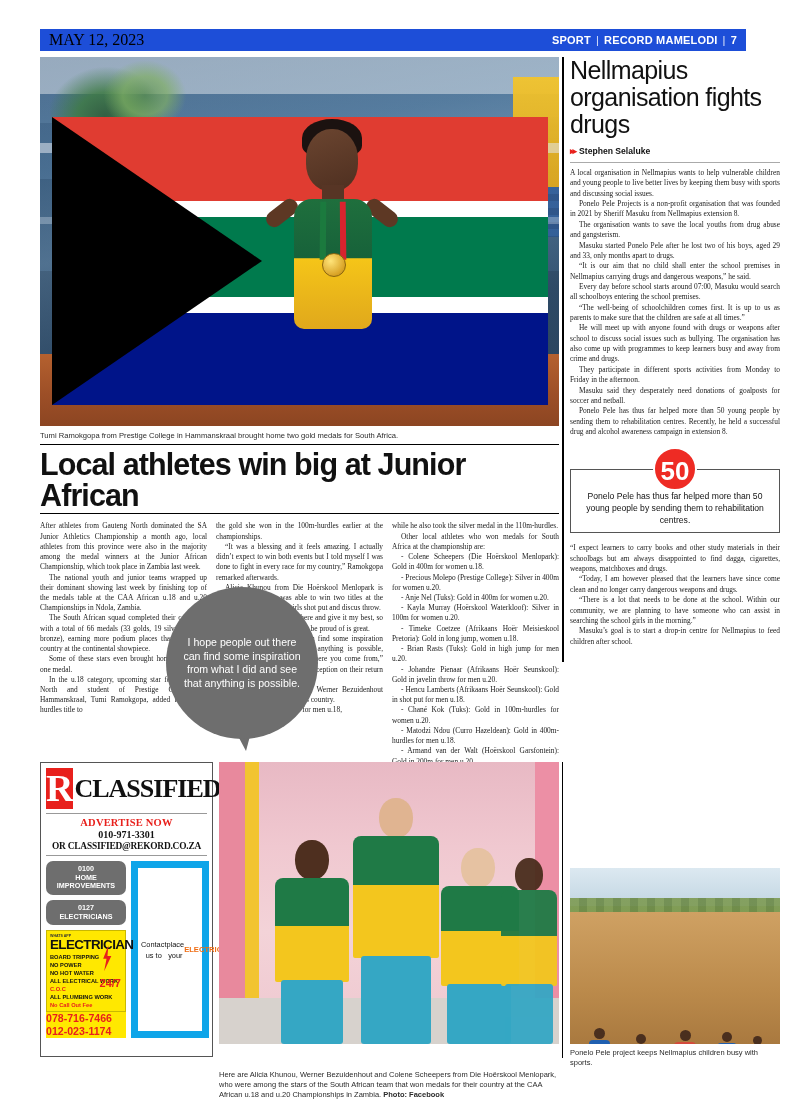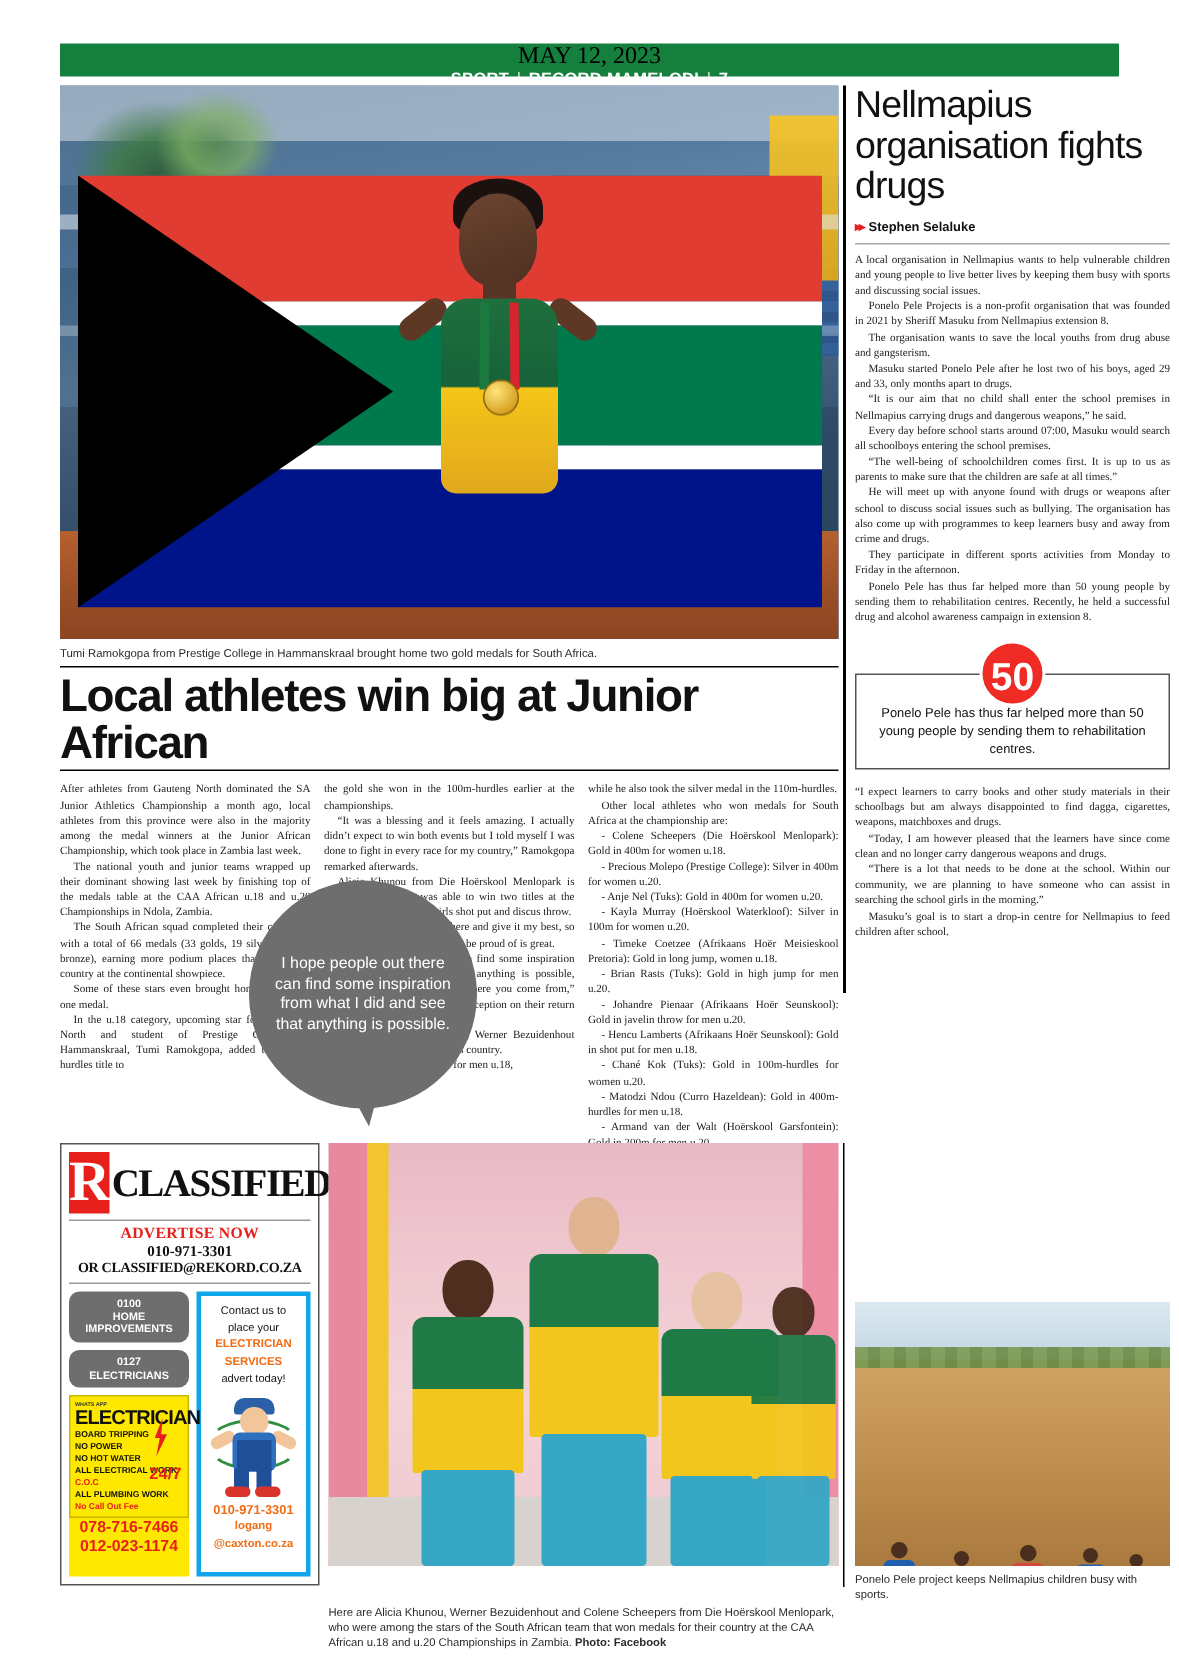--- a/index.html
+++ b/index.html
@@ -8,24 +8,23 @@
     background: #ffffff;
     font-family: "Liberation Serif", serif;
     position: relative;
     overflow: hidden;
   }
   .page { position: relative; width: 786px; height: 1113px; background:#fff; }
 
   
   .masthead {
     position: absolute; left: 40px; top: 29px; width: 706px; height: 22px;
-    background: #15803d;
+    background: #1d4ed8;
     display: flex; align-items: center; justify-content: space-between;
     padding: 0 9px;
-    flex-direction: column;
   }
   .masthead .rightinfo {
     color: #ffffff; font-family: "Liberation Sans", sans-serif;
     font-weight: bold; font-size: 11px; letter-spacing: .2px;
     display: flex; align-items: center; gap: 5px;
   }
   .masthead .sep { font-weight: normal; opacity: .85; }
   .masthead .pubname { font-weight: bold; }
 
   
@@ -233,29 +232,29 @@
   .elec-ad li.red { color:#e8201c; }
   .elec-247 {
     position:absolute; right:4px; top:46px; color:#e8201c;
     font-family:"Liberation Sans", sans-serif; font-weight:bold; font-size:11px;
   }
   .bolt {
     position:absolute; right:12px; top:14px; width:12px; height:26px;
     background:#e8201c; clip-path: polygon(62% 0, 18% 52%, 46% 52%, 26% 100%, 86% 42%, 54% 42%);
   }
   .elec-nums {
-    background:#ffe800; text-align:center; padding-bottom:14px;
+    background:#ffe800; text-align:left; padding-bottom:1px;
   }
   .elec-nums div {
     font-family:"Liberation Sans", sans-serif; font-weight:bold; font-size:10.6px;
     color:#e8201c; line-height:1.18;
   }
   .cls-right {
-    width:78px; border:3px solid #0ea5e9; padding:4px 3px; text-align:center;
-    display:flex; flex-direction:column; align-items:center;
+    width:78px; border:7px solid #0ea5e9; padding:4px 3px; text-align:center;
+    display:flex; flex-direction:row; align-items:center;
   }
   .cls-right .ln {
     font-family:"Liberation Sans", sans-serif; font-size:7.4px; color:#111; line-height:1.5;
   }
   .cls-right .ln.orange {
     color:#ef6c12; font-weight:bold; font-size:7.6px;
   }
   .electrician-art {
     width:62px; height:70px; margin:4px 0 3px 0; position:relative;
   }
@@ -453,20 +452,21 @@
 
     <p class="noindent">A local organisation in Nellmapius wants to help vulnerable children and young people to live better lives by keeping them busy with sports and discussing social issues.</p>
     <p>Ponelo Pele Projects is a non-profit organisation that was founded in 2021 by Sheriff Masuku from Nellmapius extension 8.</p>
     <p>The organisation wants to save the local youths from drug abuse and gangsterism.</p>
     <p>Masuku started Ponelo Pele after he lost two of his boys, aged 29 and 33, only months apart to drugs.</p>
     <p>“It is our aim that no child shall enter the school premises in Nellmapius carrying drugs and dangerous weapons,” he said.</p>
     <p>Every day before school starts around 07:00, Masuku would search all schoolboys entering the school premises.</p>
     <p>“The well-being of schoolchildren comes first. It is up to us as parents to make sure that the children are safe at all times.”</p>
     <p>He will meet up with anyone found with drugs or weapons after school to discuss social issues such as bullying. The organisation has also come up with programmes to keep learners busy and away from crime and drugs.</p>
     <p>They participate in different sports activities from Monday to Friday in the afternoon.</p>
+    <p>Masuku said they desperately need donations of goalposts for soccer and netball.</p>
     <p>Ponelo Pele has thus far helped more than 50 young people by sending them to rehabilitation centres. Recently, he held a successful drug and alcohol awareness campaign in extension 8.</p>
 
     <div class="factbox-wrap">
       <div class="factbox">
         <div class="txt">Ponelo Pele has thus far helped more than 50 young people by sending them to rehabilitation centres.</div>
       </div>
       <div class="fact-badge">50</div>
     </div>
 
     <p class="noindent">“I expect learners to carry books and other study materials in their schoolbags but am always disappointed to find dagga, cigarettes, weapons, matchboxes and drugs.</p>

